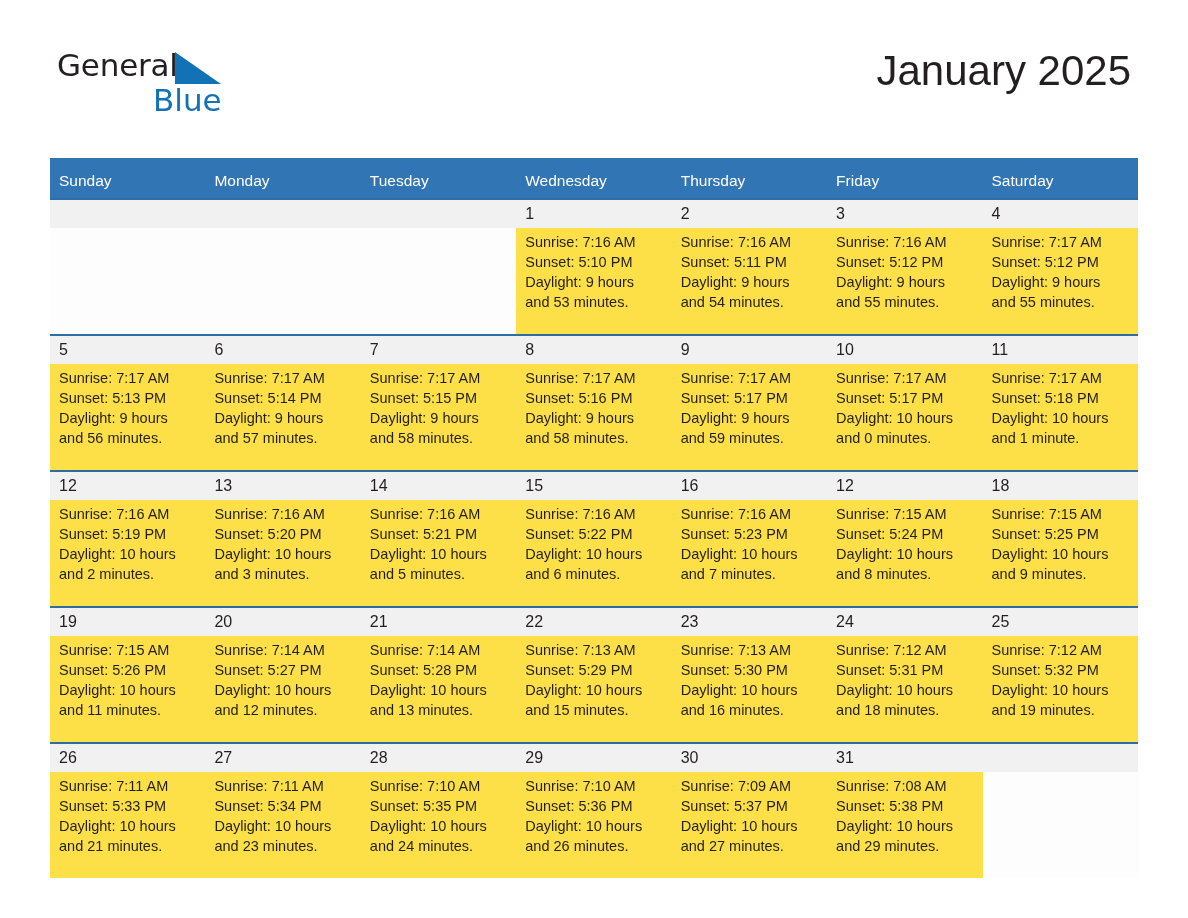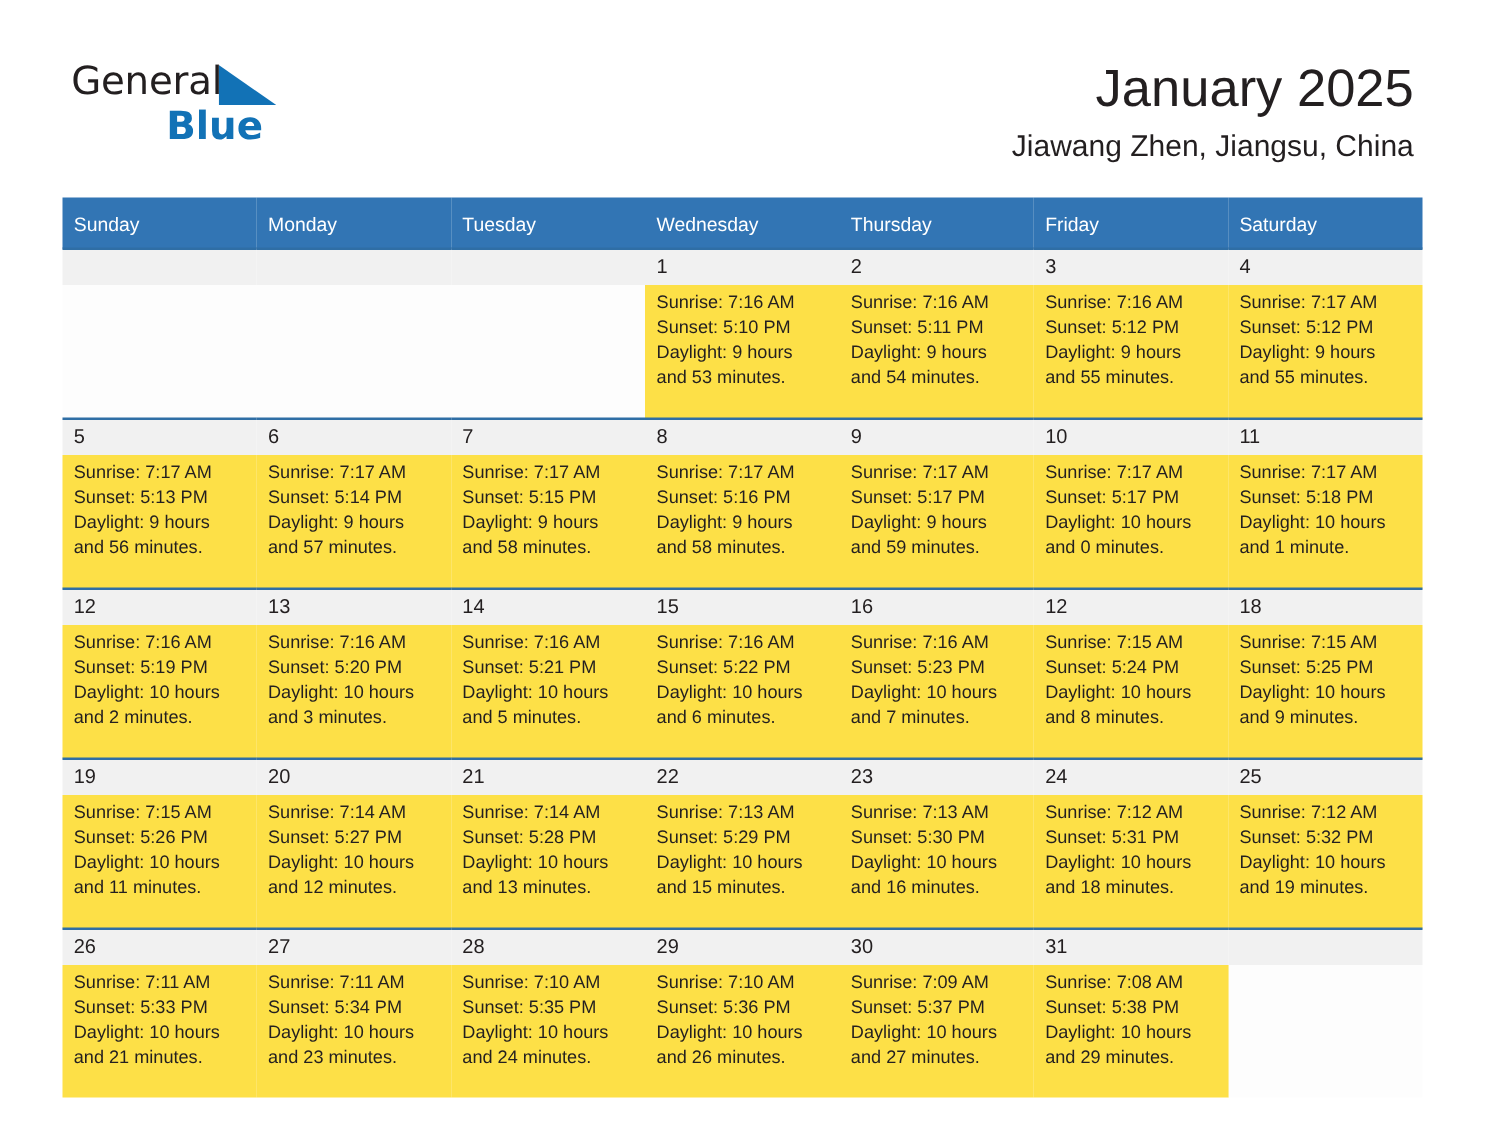--- a/index.html
+++ b/index.html
@@ -45,25 +45,25 @@
     font-family: "DejaVu Sans", sans-serif;
   }
   .logo-tri {
     display: inline-block;
     vertical-align: top;
     margin-left: -3px;
     margin-top: 2px;
   }
   .logo-blue {
     font-size: 31px;
-    font-weight: 700;
+    font-weight: 400;
     color: #1272b6;
     line-height: 1;
     display: block;
-    margin-left: 76px;
+    margin-left: 96px;
     margin-top: -3px;
     font-family: "DejaVu Sans", sans-serif;
   }
   .title-block {
     position: absolute;
     right: 57px;
     top: 48px;
     text-align: right;
     width: 700px;
   }
@@ -142,21 +142,20 @@
 
     <div class="logo">
       <span class="logo-general">General</span><span class="logo-tri"><svg width="46" height="32" viewBox="0 0 46 32">
             <polygon points="0,0 46,32 0,32" fill="#1272b6"></polygon>
           </svg></span>
       <span class="logo-blue">Blue</span>
     </div>
 
     <div class="title-block">
       <div class="cal-title">January 2025</div>
-      <div class="cal-subtitle">Jiawang Zhen, Jiangsu, China</div>
     </div>
 
   </div>
 
   <table class="calendar">
     <thead>
       <tr>
         <th>Sunday</th>
         <th>Monday</th>
         <th>Tuesday</th>

